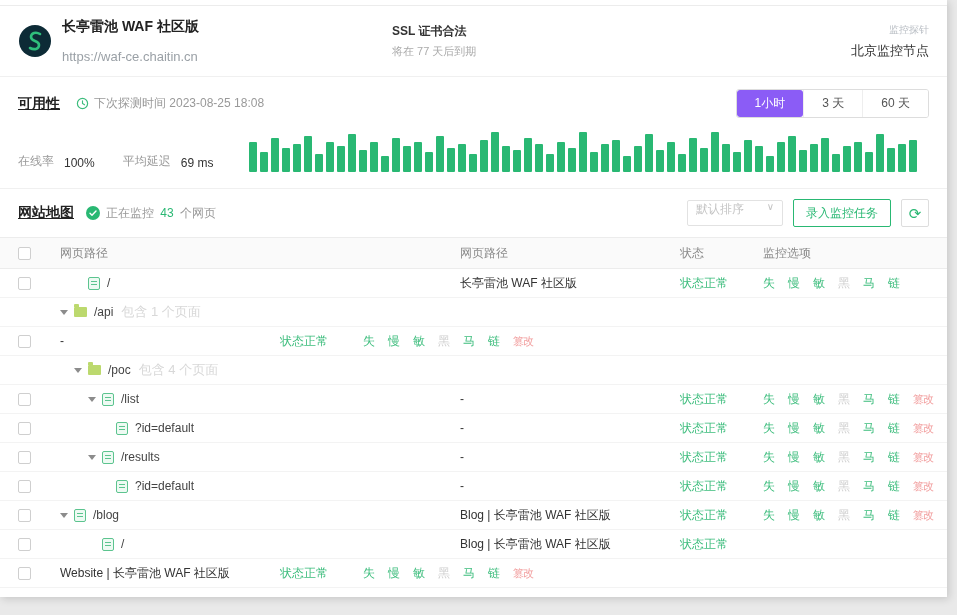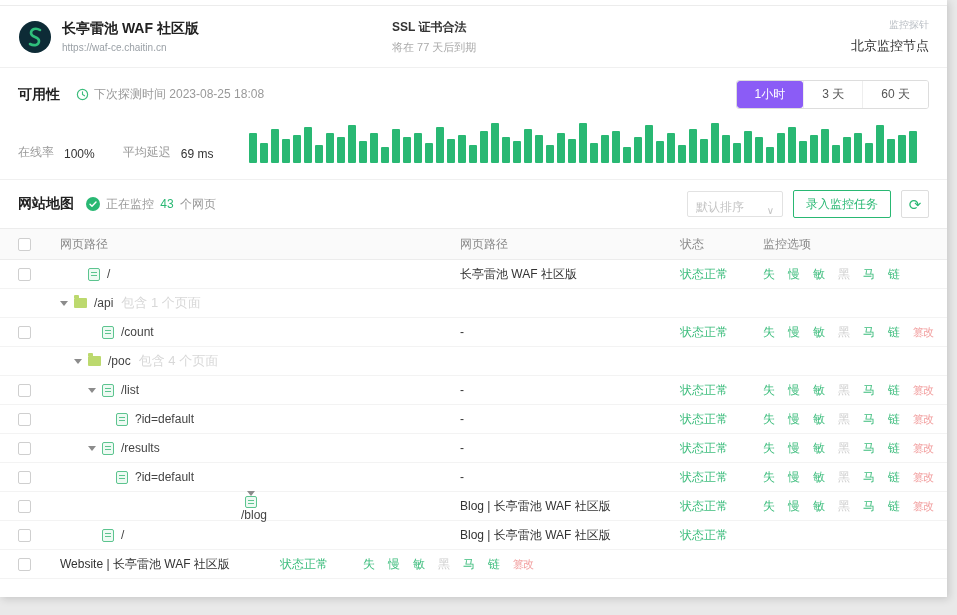--- a/index.html
+++ b/index.html
@@ -7,51 +7,51 @@
     background:#e9e9e9; font-family:"Liberation Sans", sans-serif; }
   .card { position:absolute; top:0; left:0; width:947px; height:597px; background:#fff;
     box-shadow:2px 2px 8px rgba(0,0,0,.15); font-size:12px; color:#333; }
   .top-strip { height:6px; border-bottom:1px solid #ececec; }
 
   
   .topbar { display:flex; align-items:center; padding:12px 18px; border-bottom:1px solid #f0f0f0; }
   .logo { width:34px; height:34px; flex:0 0 34px; }
   .head-left { margin-left:10px; flex:0 0 330px; }
   .site-title { font-size:14px; font-weight:bold; color:#222; }
-  .site-url { font-size:10px; color:#9aa0a6; margin-top:4px; }
+  .site-url { font-size:13px; color:#9aa0a6; margin-top:13px; }
   .head-ssl .ssl-status { font-size:12px; font-weight:bold; color:#333; }
   .head-ssl .ssl-expiry { font-size:11px; color:#aaa; margin-top:4px; }
   .head-node { margin-left:auto; text-align:right; }
   .probe-label { font-size:10px; color:#b9bec4; }
   .probe-node { font-size:13px; color:#333; margin-top:5px; }
 
   
   .availability { padding:12px 18px 16px; border-bottom:1px solid #f0f0f0; }
   .avail-row1 { display:flex; align-items:center; }
-  .sec-title { font-size:14px; font-weight:bold; color:#222; }
+  .sec-title { font-size:14px; font-weight:bold; color:#222;text-decoration:underline; }
   .clock { margin-left:16px; margin-right:5px; display:inline-flex; }
   .next-check { color:#999; }
   .seg-group { margin-left:auto; display:flex; border:1px solid #ddd; border-radius:3px; overflow:hidden; }
   .seg { padding:5px 18px; font-size:12px; color:#555; background:#fff; border-left:1px solid #eee; cursor:pointer; white-space:nowrap; }
   .seg:first-child { border-left:none; }
   .seg.active { background:#8b5cf6; color:#fff; border-radius:3px; }
   .avail-row2 { display:flex; align-items:flex-end; margin-top:14px; }
   .stat-label { color:#999; padding-bottom:2px; }
   .stat-value { color:#333; margin-left:10px; padding-bottom:2px; }
   .gap28 { margin-left:28px; }
   .bars { flex:1; margin-left:36px; height:40px; display:flex; align-items:flex-end; gap:3px; overflow:hidden; }
   .bar { width:8px; border-radius:1px; flex:0 0 8px; }
 
   
   .map-head { display:flex; align-items:center; padding:10px 18px; }
   .monitor-icon { margin-left:12px; margin-right:6px; display:inline-flex; }
   .monitor-text { color:#999; }
   .monitor-count { color:#29b873; margin:0 3px; }
   .select { margin-left:auto; width:96px; height:26px; border:1px solid #e2e2e2; border-radius:2px;
-    display:flex; align-items:flex-end; justify-content:space-between; padding:0 8px; color:#c3c3c3; cursor:pointer; }
+    display:flex; align-items:flex-start; justify-content:space-between; padding:0 8px; color:#c3c3c3; cursor:pointer; }
   .chev { font-size:10px; color:#c3c3c3; }
   .add-btn { margin-left:10px; height:28px; padding:0 12px; border:1px solid #29b873; border-radius:2px;
     color:#29b873; display:flex; align-items:center; cursor:pointer; background:#fff; }
   .refresh-btn { margin-left:10px; width:28px; height:28px; border:1px solid #ddd; border-radius:2px;
     display:flex; align-items:center; justify-content:center; cursor:pointer; }
   .refresh-glyph { color:#29b873; font-size:15px; line-height:1; }
 
   
   .thead { display:flex; align-items:center; height:32px; background:#fafafa;
     border-top:1px solid #ececec; border-bottom:1px solid #ececec; color:#8a8a8a; }
@@ -259,24 +259,20 @@
           <span class="note">包含 1 个页面</span>
         </div>
         <div class="cell col-title"></div>
         <div class="cell col-status"></div>
         <div class="cell col-opts"></div>
       </div>
       <div class="t-row">
         <div class="cell col-check">
           <span class="checkbox"></span>
         </div>
-        <div class="cell col-path" style="padding-left: 54px;">
-          <span class="icon-doc"></span>
-          <span class="path-text">/count</span>
-        </div>
         <div class="cell col-title">
           <span>-</span>
         </div>
         <div class="cell col-status">
           <span class="status-ok">状态正常</span>
         </div>
         <div class="cell col-opts">
           <span class="badge badge-green">失</span>
           <span class="badge badge-green">慢</span>
           <span class="badge badge-green">敏</span>
@@ -393,21 +389,21 @@
           <span class="badge badge-gray">黑</span>
           <span class="badge badge-green">马</span>
           <span class="badge badge-green">链</span>
           <span class="badge badge-pink">篡改</span>
         </div>
       </div>
       <div class="t-row">
         <div class="cell col-check">
           <span class="checkbox"></span>
         </div>
-        <div class="cell col-path" style="padding-left: 12px; flex-direction: column;">
+        <div class="cell col-path" style="padding-left: 12px;">
           <span class="caret"></span>
           <span class="icon-doc"></span>
           <span class="path-text">/blog</span>
         </div>
         <div class="cell col-title">
           <span>Blog | 长亭雷池 WAF 社区版</span>
         </div>
         <div class="cell col-status">
           <span class="status-ok">状态正常</span>
         </div>

